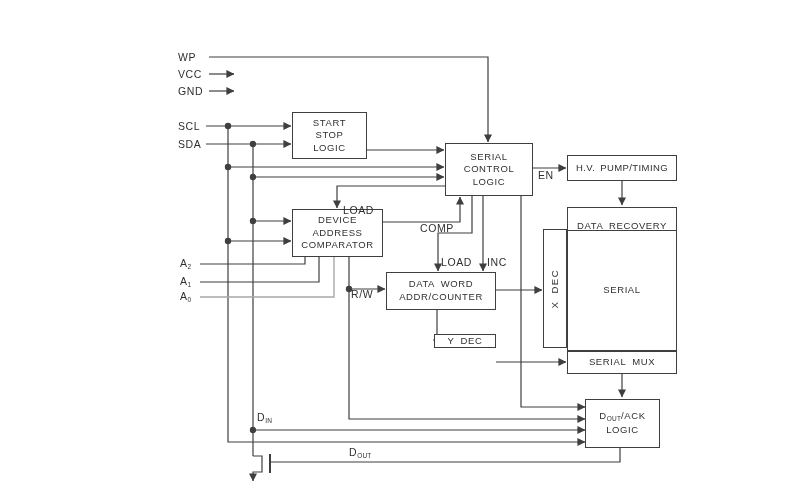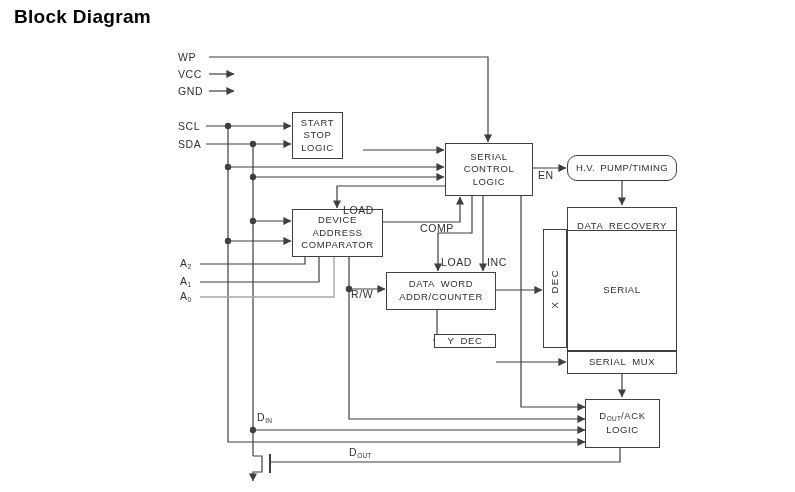--- a/index.html
+++ b/index.html
@@ -5,33 +5,32 @@
   html,body{margin:0;padding:0;background:#ffffff;}
   .stage{position:relative;width:795px;height:492px;background:#fff;
          font-family:"Liberation Sans",sans-serif;color:#2f2f2f;overflow:hidden;}
   .title{position:absolute;left:14px;top:6px;font-size:19px;font-weight:bold;
          color:#000;letter-spacing:0.3px;}
   svg.wires{position:absolute;left:0;top:0;}
   .block{position:absolute;border:1.3px solid #3f3f3f;background:#fff;
          display:flex;flex-direction:column;justify-content:center;align-items:center;
          text-align:center;font-size:9.5px;letter-spacing:0.6px;word-spacing:3px;
          line-height:1.32;color:#2f2f2f;box-sizing:border-box;}
-  .block.tight{letter-spacing:0.4px;word-spacing:2px;border-radius:10px;}
+  .block.tight{letter-spacing:0.4px;word-spacing:2px;}
   .vert{writing-mode:vertical-rl;transform:rotate(180deg);letter-spacing:1.5px;word-spacing:3px;}
   .lbl{position:absolute;font-size:10.5px;letter-spacing:0.6px;color:#2f2f2f;white-space:nowrap;}
   .wlbl{position:absolute;font-size:10.5px;letter-spacing:0.6px;color:#2f2f2f;white-space:nowrap;margin-top:15px;}
   .sub{font-size:6.5px;vertical-align:-2px;letter-spacing:0.2px;}
   #arr-tip{fill:#3f3f3f;}
 </style>
 </head>
 <body>
 
 <div class="stage">
 
-  <div class="title">Block Diagram</div>
 
   <svg class="wires" width="795" height="492" viewBox="0 0 795 492">
     <defs>
       <marker id="arr" markerWidth="8" markerHeight="8" refX="7.6" refY="4" orient="auto" markerUnits="userSpaceOnUse">
         <path id="arr-tip" d="M0 0 L8 4 L0 8 Z"></path>
       </marker>
     </defs>
 
     <g fill="none" stroke-width="1.2" stroke="#3f3f3f">
       <path d="M209 57 H488 V142" marker-end="url(#arr)"></path>
@@ -76,21 +75,21 @@
       <circle cx="228" cy="241" r="3.2"></circle>
       <circle cx="349" cy="289" r="3.2"></circle>
       <circle cx="253" cy="430" r="3.2"></circle>
     </g>
 
     <g fill="none" stroke-width="1.4" stroke="#a8a8a8">
       <path d="M200 297 H334 V257"></path>
     </g>
   </svg>
 
-  <div class="block" style="left:292px;top:112px;width:51px;height:47px">
+  <div class="block" style="left:292px;top:112px;width:75px;height:47px">
     <div>START</div>
     <div>STOP</div>
     <div>LOGIC</div>
   </div>
 
   <div class="block" style="left:445px;top:143px;width:88px;height:53px">
     <div>SERIAL</div>
     <div>CONTROL</div>
     <div>LOGIC</div>
   </div>

